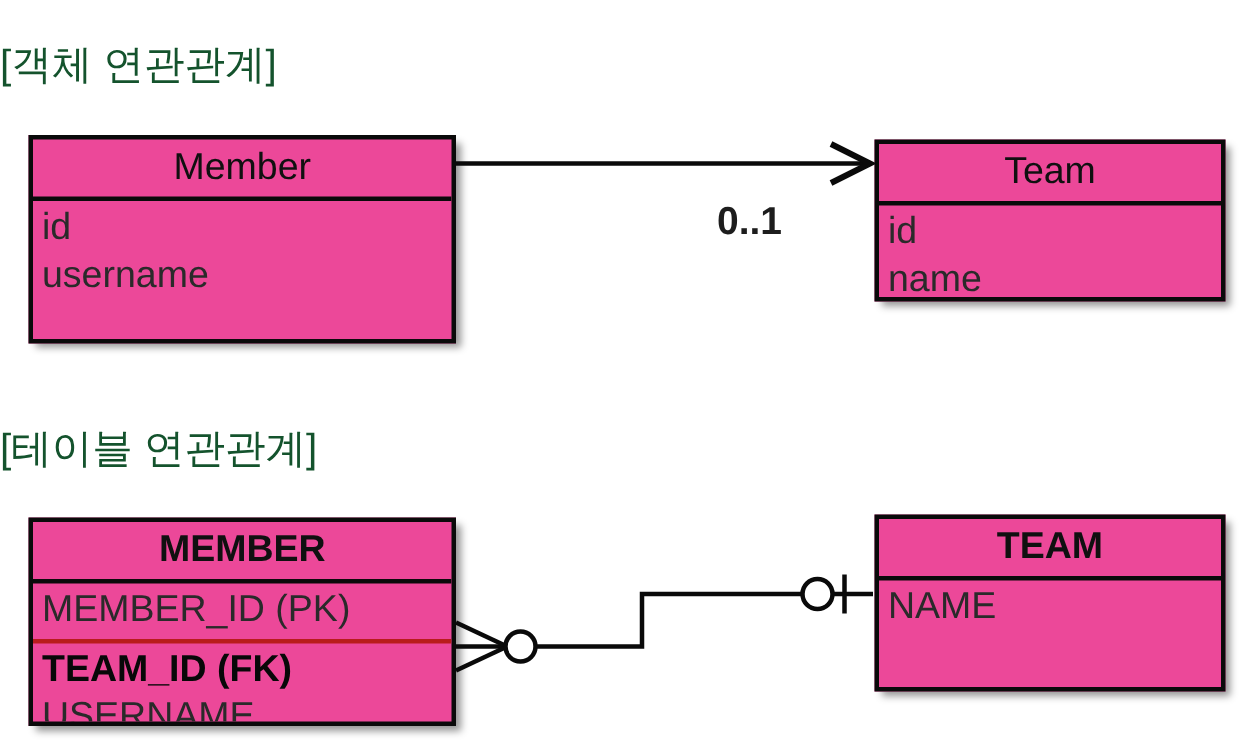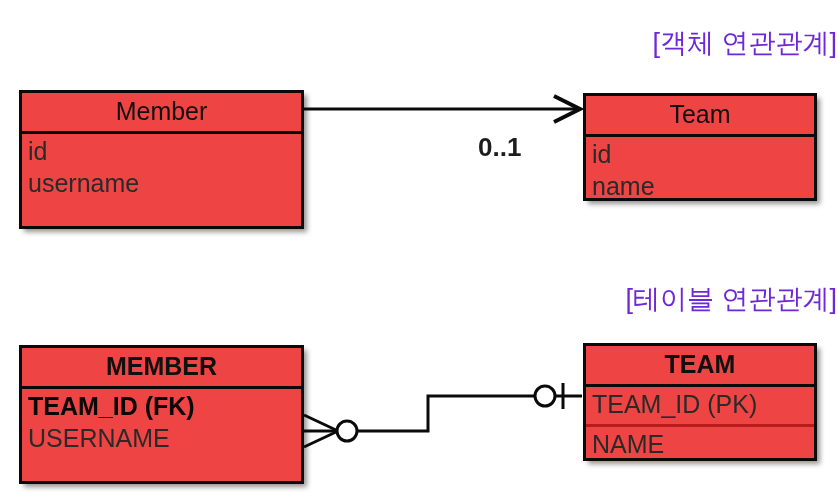--- a/index.html
+++ b/index.html
@@ -16,35 +16,35 @@
     position: relative;
   }
   #canvas {
     position: relative;
     width: 837px;
     height: 501px;
   }
 
   .section-title {
     position: absolute;
-    text-align: right;
+    text-align: left;
     font-size: 27px;
     line-height: 1;
     letter-spacing: 0px;
-    color: #6d28d9;
+    color: #14532d;
     white-space: nowrap;
     font-weight: 400;
   }
   #title-object { left: 0; top: 30px; width: 837px; }
   #title-table  { left: 0; top: 286px; width: 837px; }
 
   
   .ebox {
     position: absolute;
-    background: #ef4444;
+    background: #ec4899;
     border: 3px solid #0a0a0a;
     box-sizing: border-box;
     box-shadow: 4px 4px 5px -1px rgba(0,0,0,0.42);
     overflow: hidden;
   }
   .ebox .hdr {
     text-align: center;
     font-size: 25px;
     line-height: 1;
     padding: 6px 4px 7px 4px;
@@ -131,30 +131,30 @@
     </g>
   </svg>
 
   <div class="mult-label" id="label-multiplicity">0..1</div>
 
   <div class="section-title" id="title-table">[테이블 연관관계]</div>
 
   <div class="ebox" id="box-member-table">
     <div class="hdr bold">MEMBER</div>
     <div class="compartment">
+      <div class="row">MEMBER_ID (PK)</div>
+    </div>
+    <div class="compartment">
       <div class="row bold">TEAM_ID (FK)</div>
       <div class="row">USERNAME</div>
     </div>
   </div>
 
   <div class="ebox" id="box-team-table">
     <div class="hdr bold">TEAM</div>
-    <div class="compartment">
-      <div class="row">TEAM_ID (PK)</div>
-    </div>
     <div class="compartment">
       <div class="row">NAME</div>
     </div>
   </div>
 
   <svg class="connector-svg">
     <g stroke="#0a0a0a" stroke-width="3" fill="none" stroke-linecap="butt">
 
       <g>
         <line x1="304" y1="431" x2="336" y2="431"></line>

